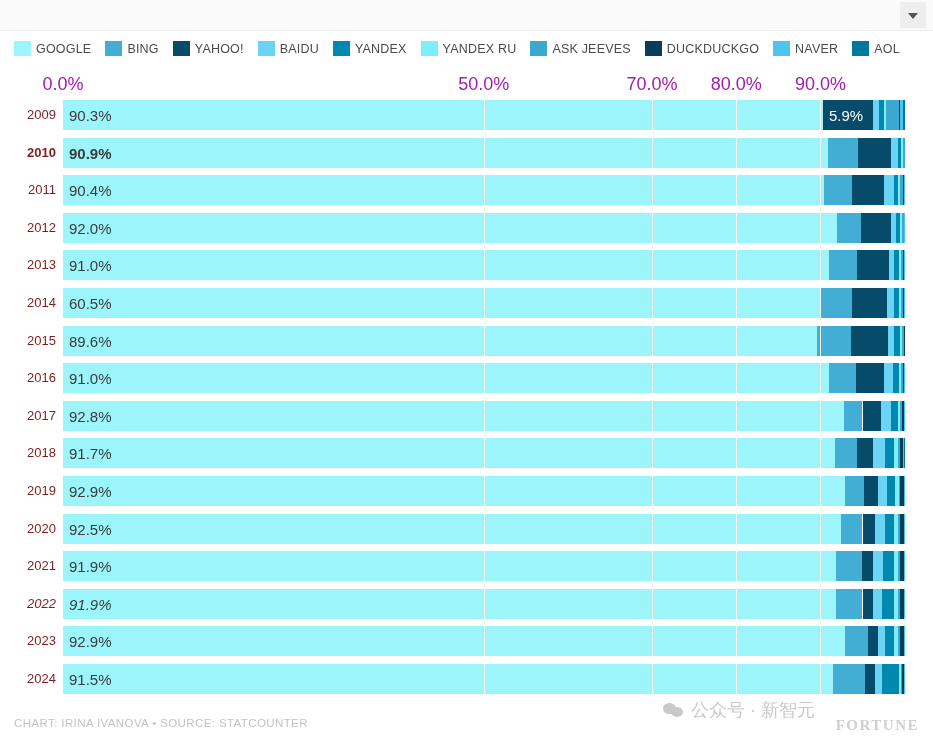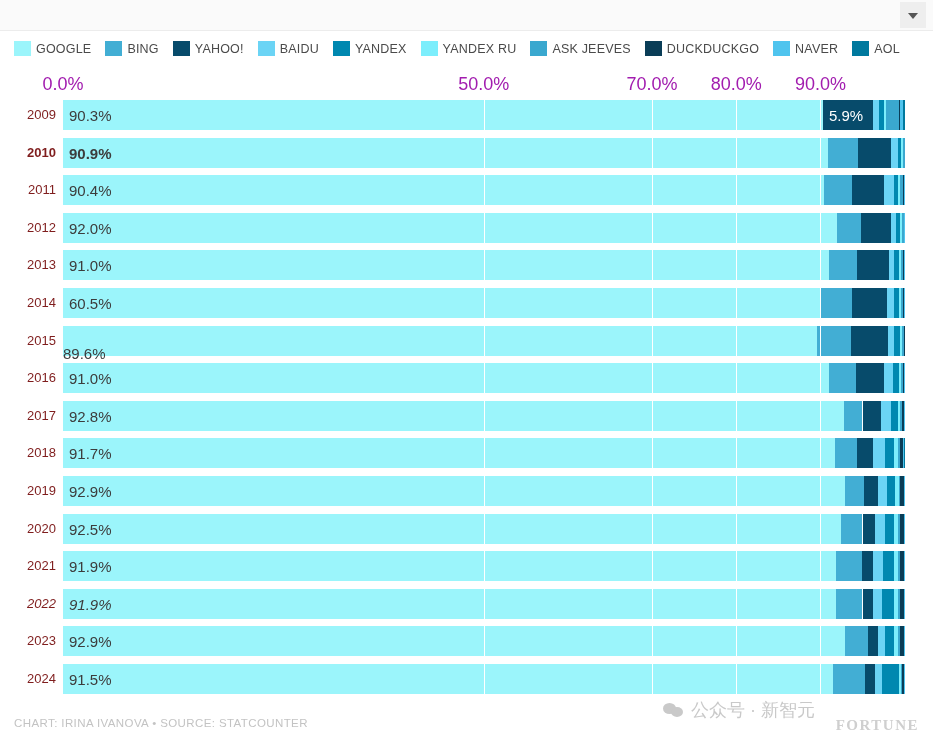--- a/index.html
+++ b/index.html
@@ -331,21 +331,21 @@
         <div class="seg" style="left: 830.644px; width: 5.0495px; background: rgb(0, 136, 176);"></div>
         <div class="seg" style="left: 835.693px; width: 2.52475px; background: rgb(124, 238, 252);"></div>
         <div class="seg" style="left: 838.218px; width: 1.68317px; background: rgb(58, 168, 207);"></div>
         <div class="seg" style="left: 839.901px; width: 0.841584px; background: rgb(10, 61, 87);"></div>
         <div class="seg" style="left: 840.743px; width: 0.841584px; background: rgb(79, 196, 238);"></div>
       </div>
     </div>
     <div class="row" style="top: 229.6px;">
       <div class="row-label">2015</div>
       <div class="bar-track" style="width: 841.584px;">
-        <span class="seg-label dark" style="left: 0; margin-top: 12px;">89.6%</span>
+        <span class="seg-label dark" style="left: 6px;">89.6%</span>
         <div class="seg" style="left: 0px; width: 754.059px; background: rgb(155, 245, 251);"></div>
         <div class="seg" style="left: 754.059px; width: 33.6634px; background: rgb(66, 174, 212);"></div>
         <div class="seg" style="left: 787.723px; width: 37.0297px; background: rgb(7, 75, 107);"></div>
         <div class="seg" style="left: 824.752px; width: 6.73267px; background: rgb(107, 212, 245);"></div>
         <div class="seg" style="left: 831.485px; width: 5.0495px; background: rgb(0, 136, 176);"></div>
         <div class="seg" style="left: 836.535px; width: 2.52475px; background: rgb(124, 238, 252);"></div>
         <div class="seg" style="left: 839.059px; width: 1.68317px; background: rgb(58, 168, 207);"></div>
         <div class="seg" style="left: 840.743px; width: 0.841584px; background: rgb(10, 61, 87);"></div>
       </div>
     </div>

